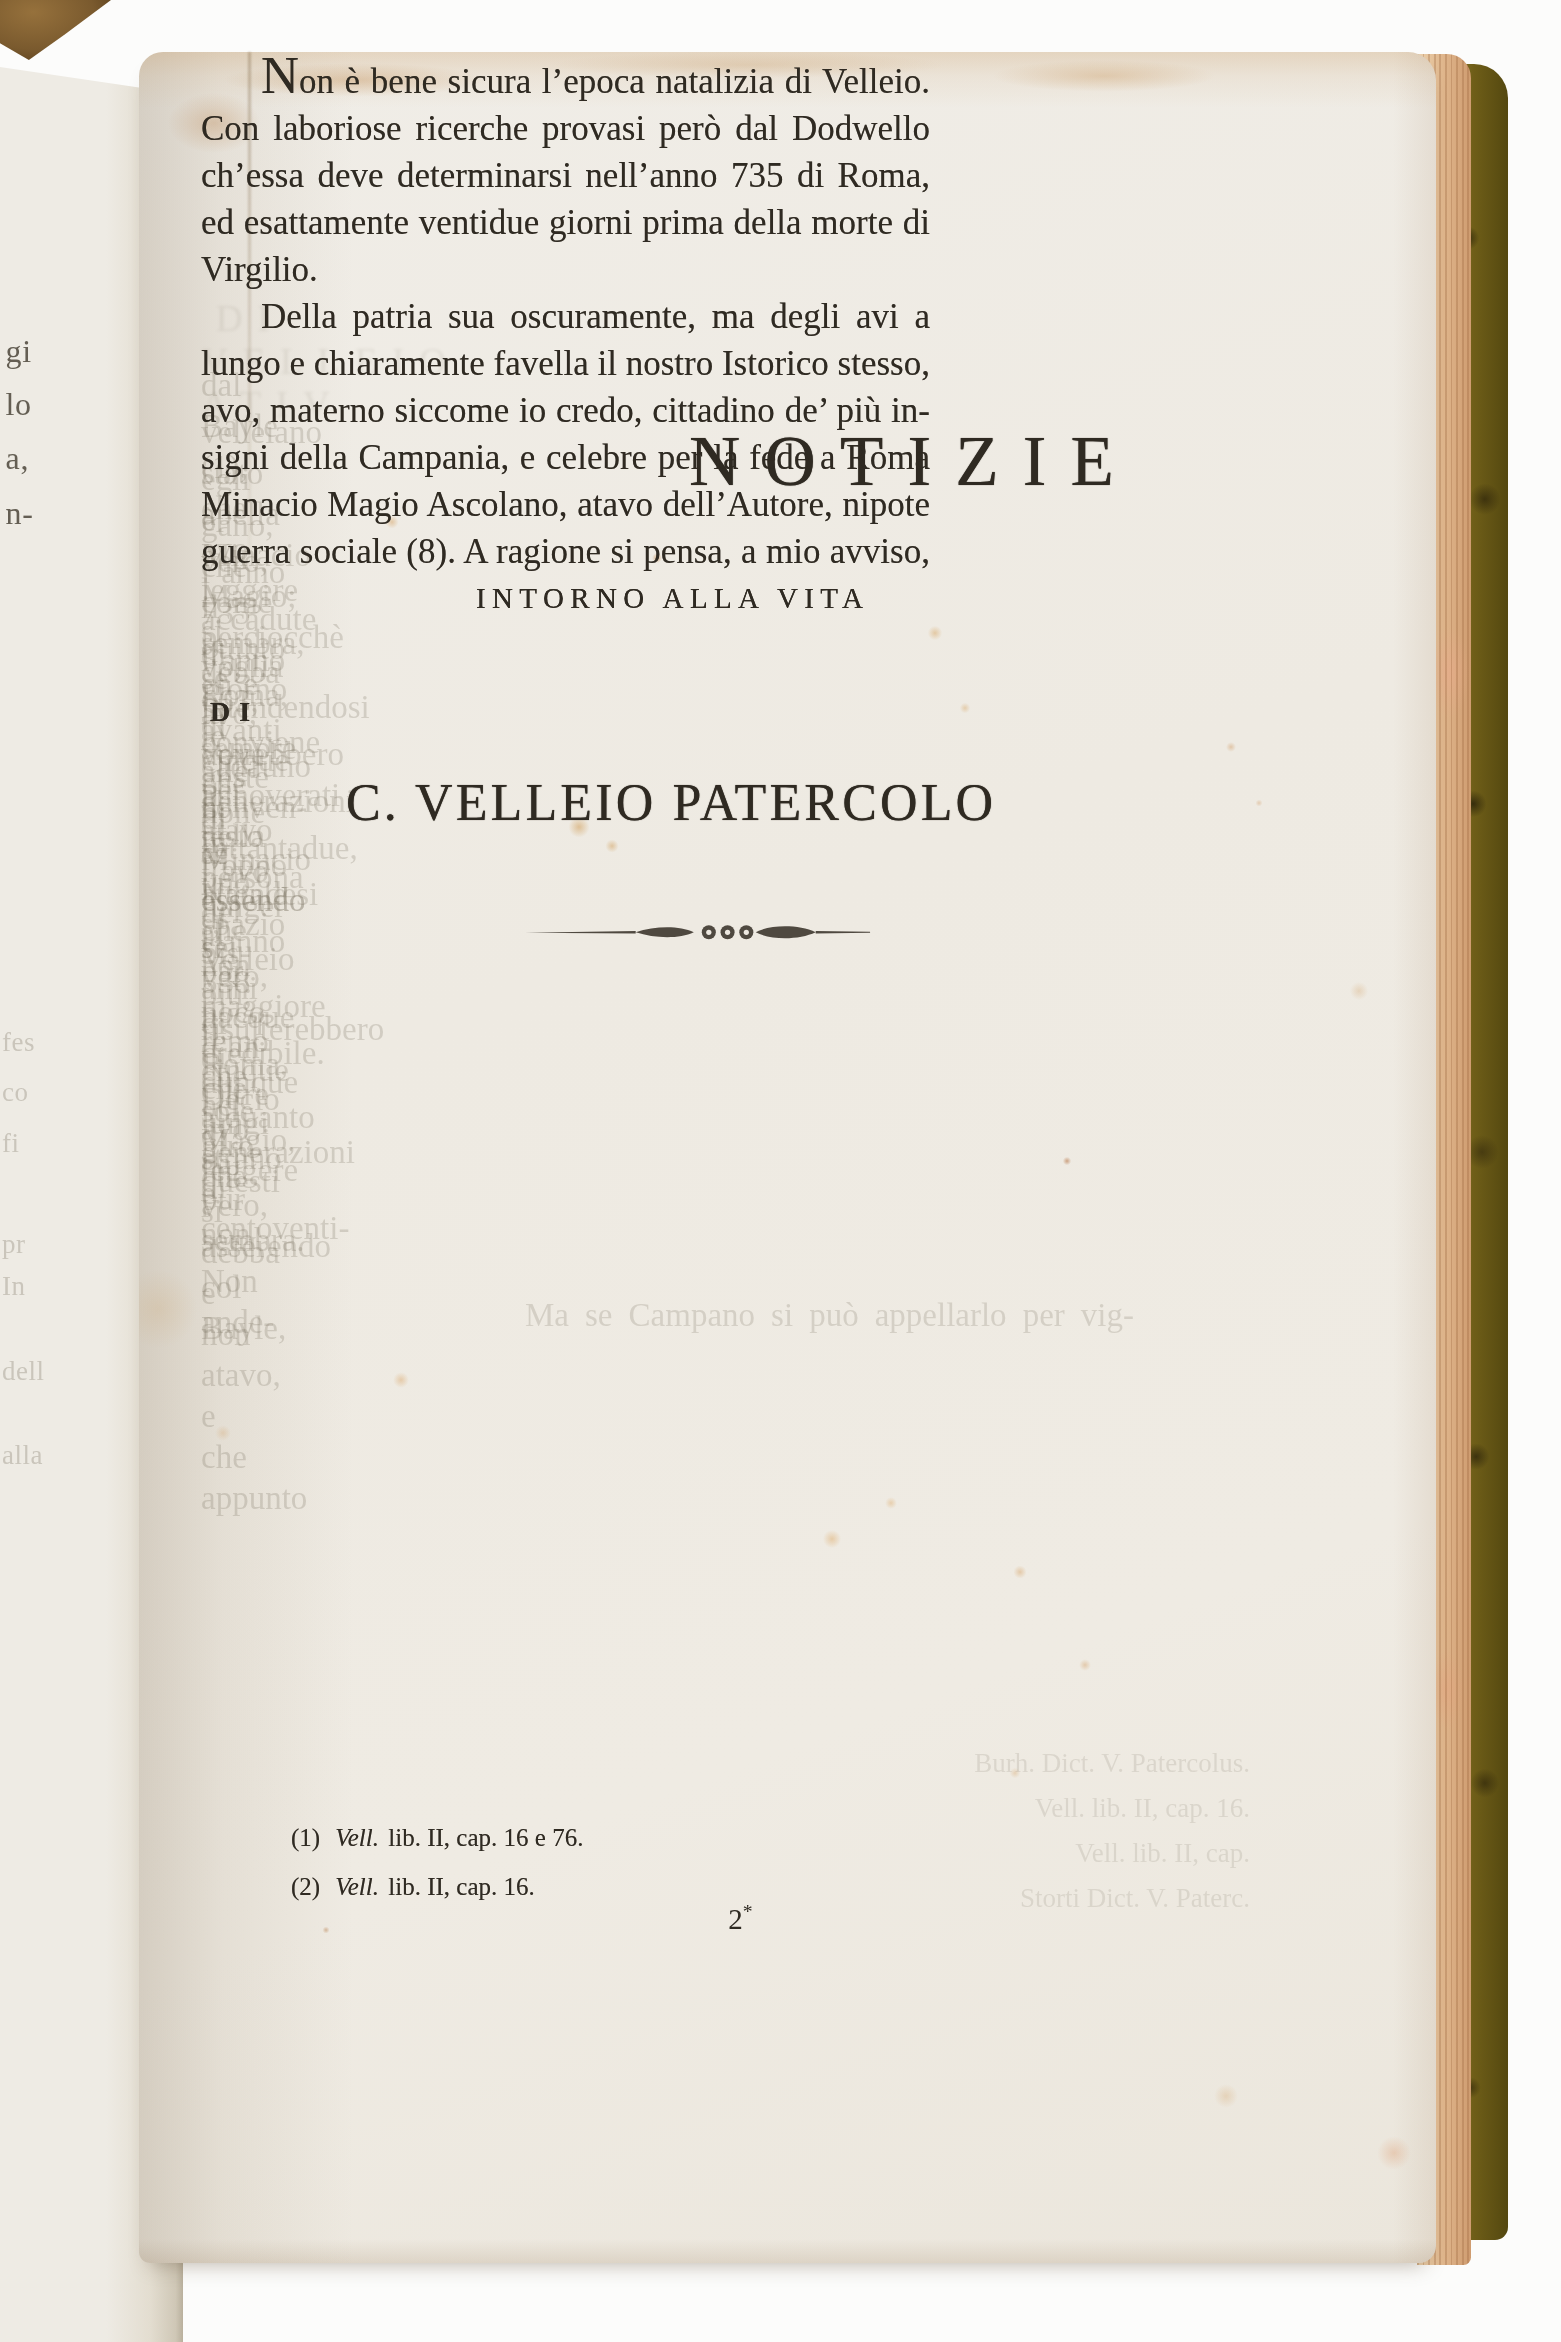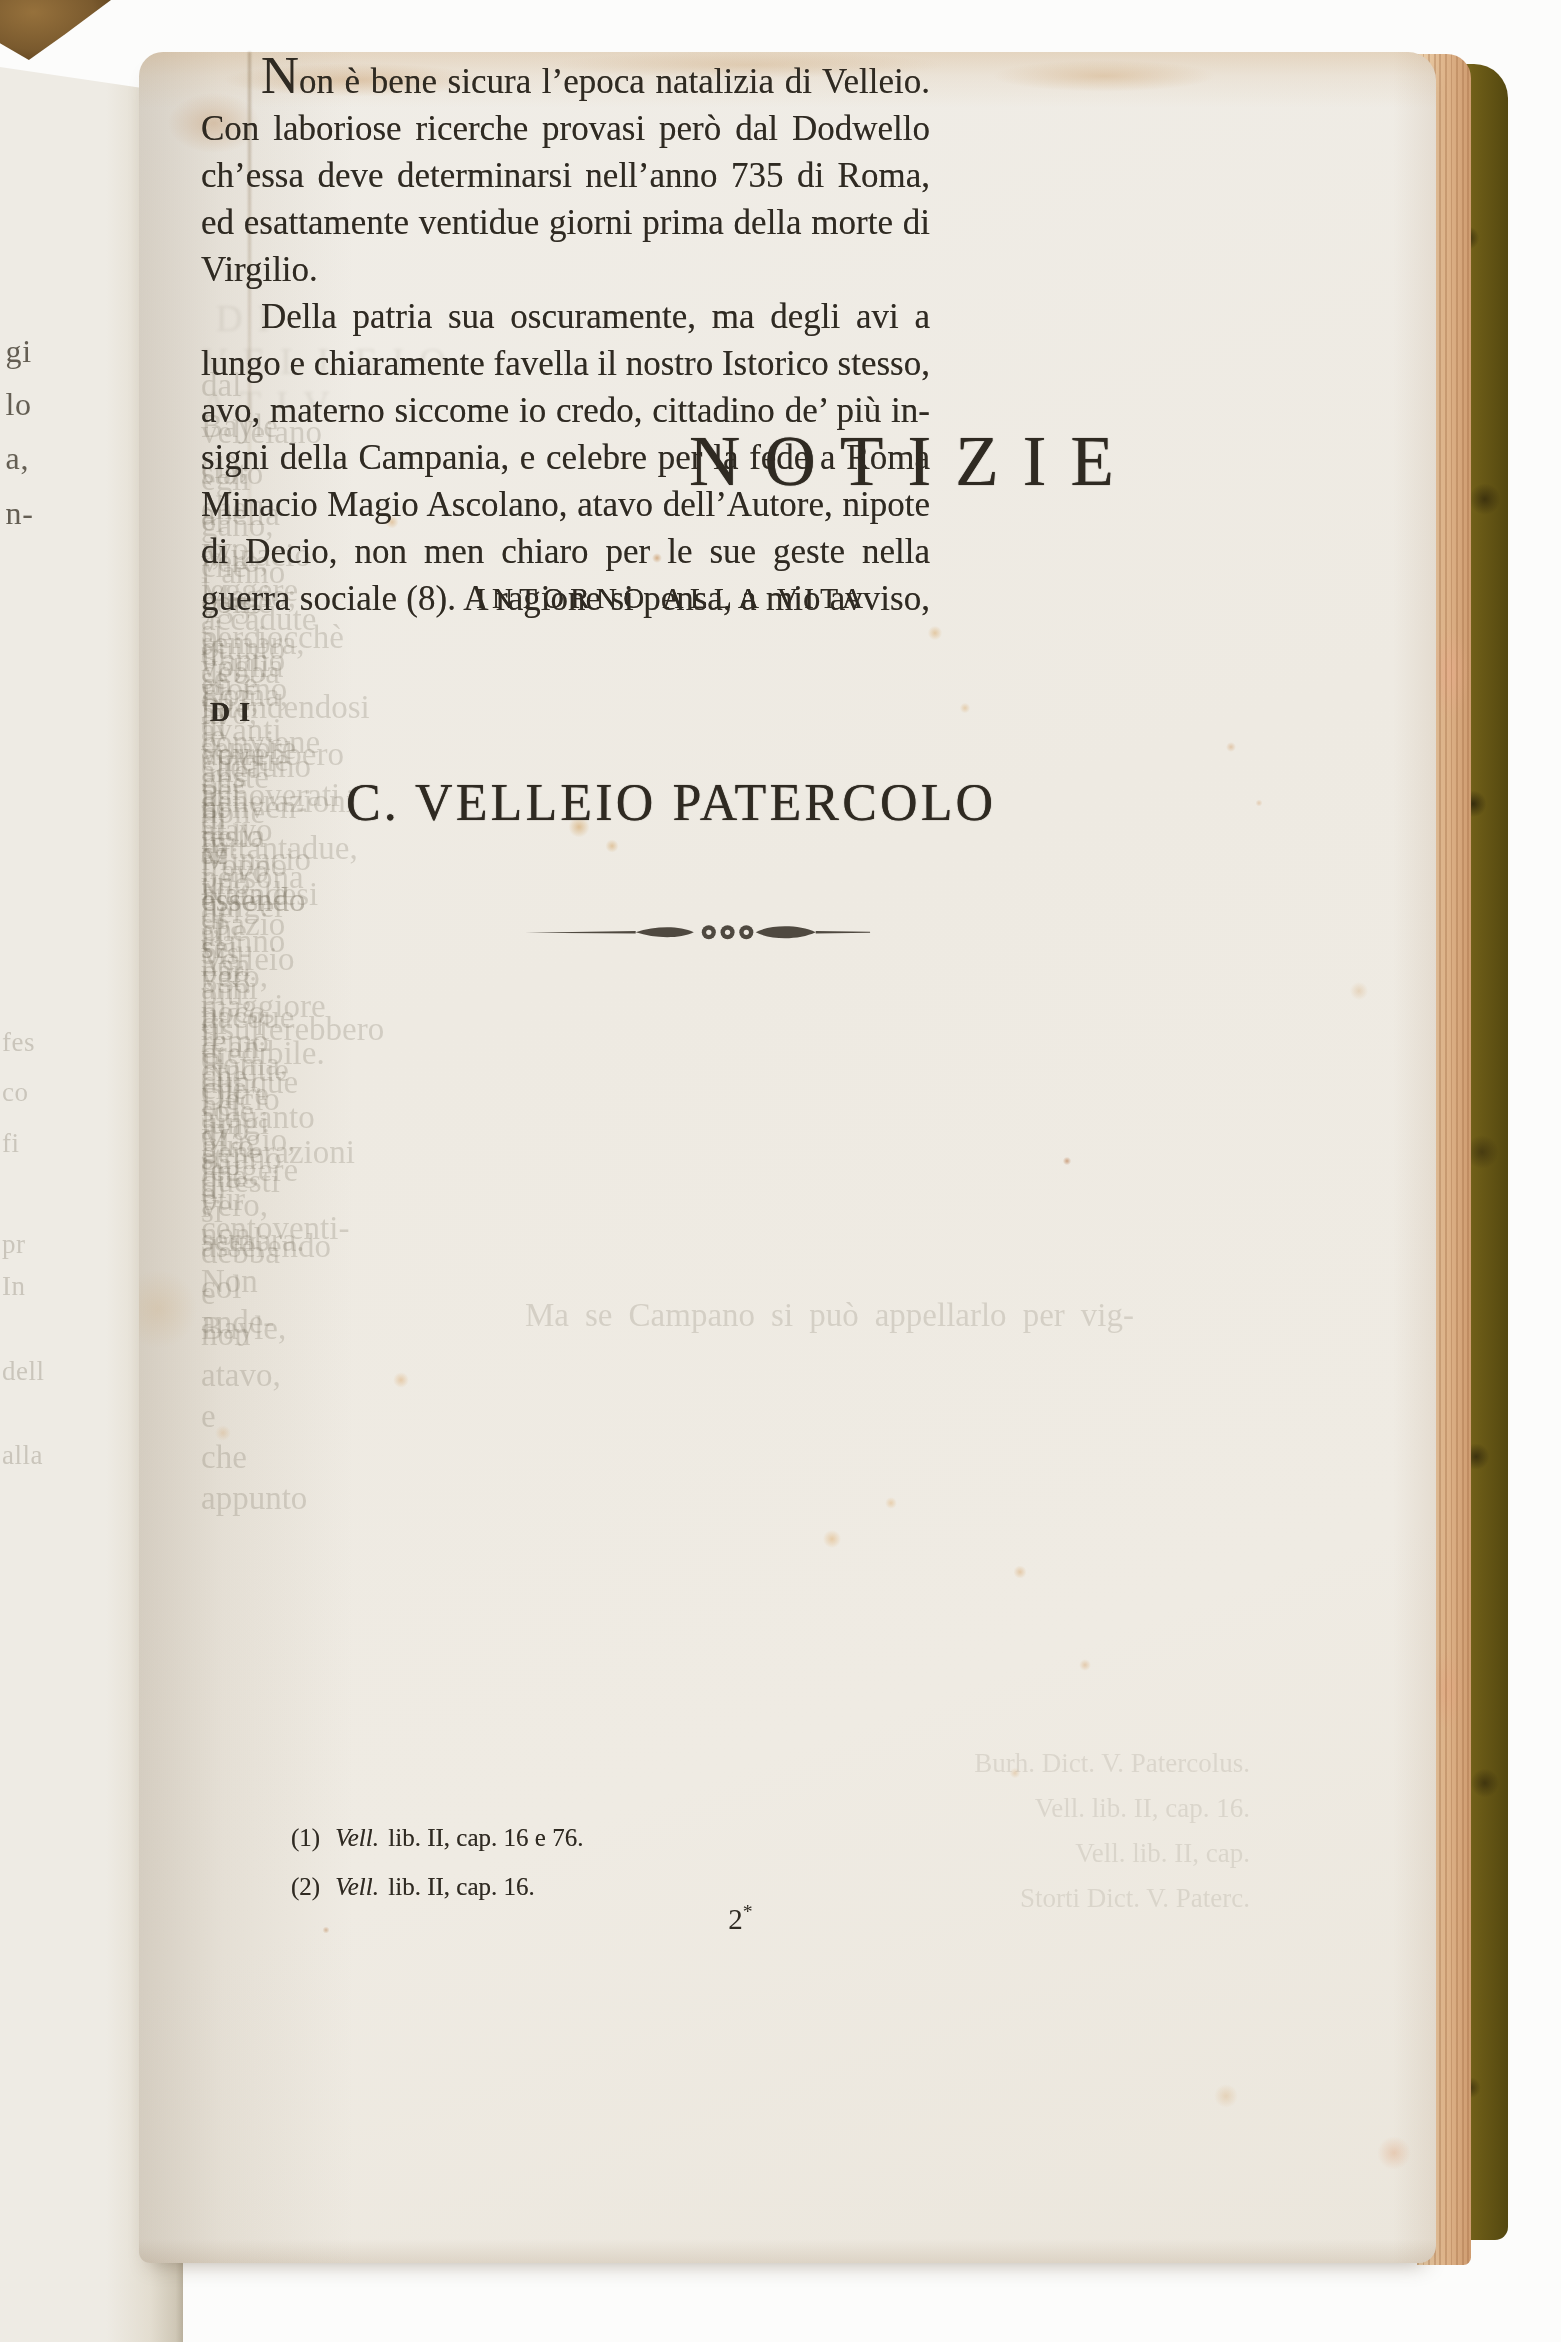--- a/index.html
+++ b/index.html
@@ -213,21 +213,20 @@
             <div class="bline">ch’essa deve determinarsi nell’anno 735 di Roma,</div>
             <div class="bline">ed esattamente ventidue giorni prima della morte di</div>
             <div class="bline end">Virgilio.</div>
           </div>
           <div class="para p2" style="top: 1280px;">
             <div class="bline ind">Della patria sua oscuramente, ma degli avi a</div>
             <div class="bline">lungo e chiaramente favella il nostro Istorico stesso,</div>
             <div class="bline">avo, materno siccome io credo, cittadino de’ più in-</div>
             <div class="bline">signi della Campania, e celebre per la fede a Roma</div>
             <div class="bline">Minacio Magio Ascolano, atavo dell’Autore, nipote</div>
-            <div class="bline">di Decio, non men chiaro per le sue geste nella</div>
             <div class="bline">guerra sociale (8). A ragione si pensa, a mio avviso,</div>
           </div>
         </div>
 
       <div class="footnotes" id="footnotes">
           <div class="fn-line"><span class="fn-label">(1)</span><span class="fn-src">Vell.</span><span>lib. II, cap. 16 e 76.</span></div>
           <div class="fn-line"><span class="fn-label">(2)</span><span class="fn-src">Vell.</span><span>lib. II, cap. 16.</span></div>
         </div>
 
       <div class="sig">

